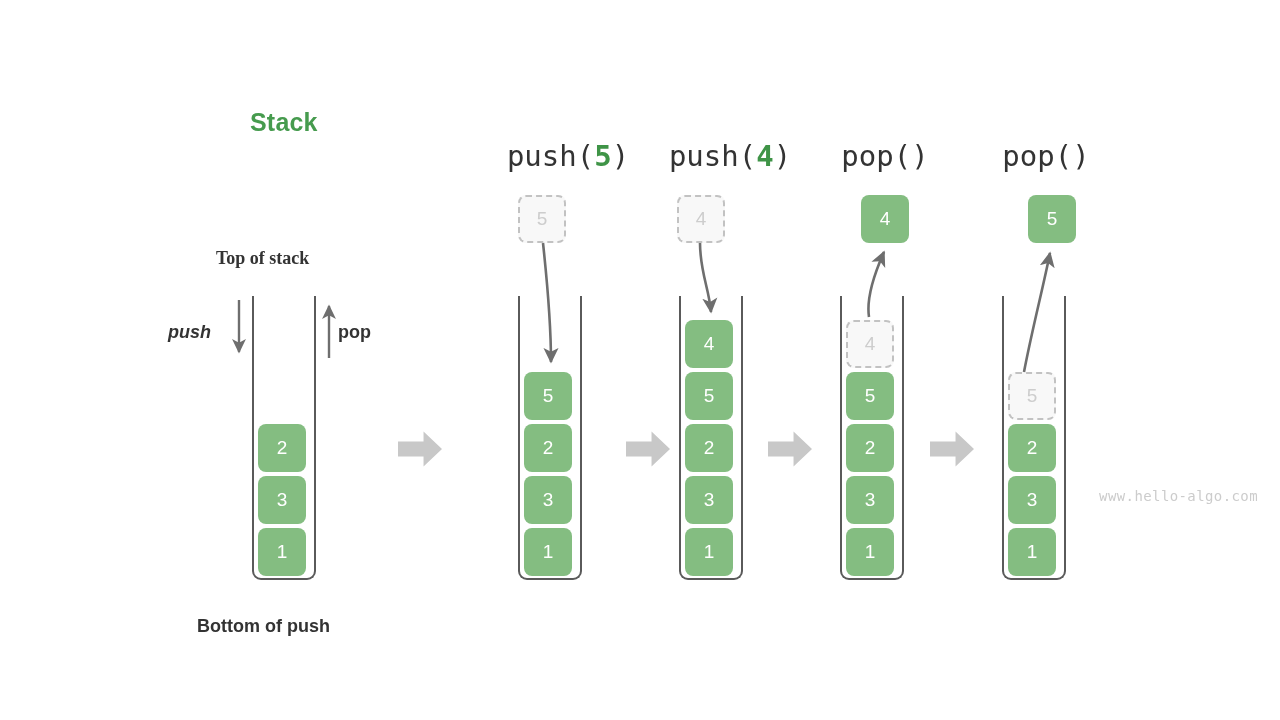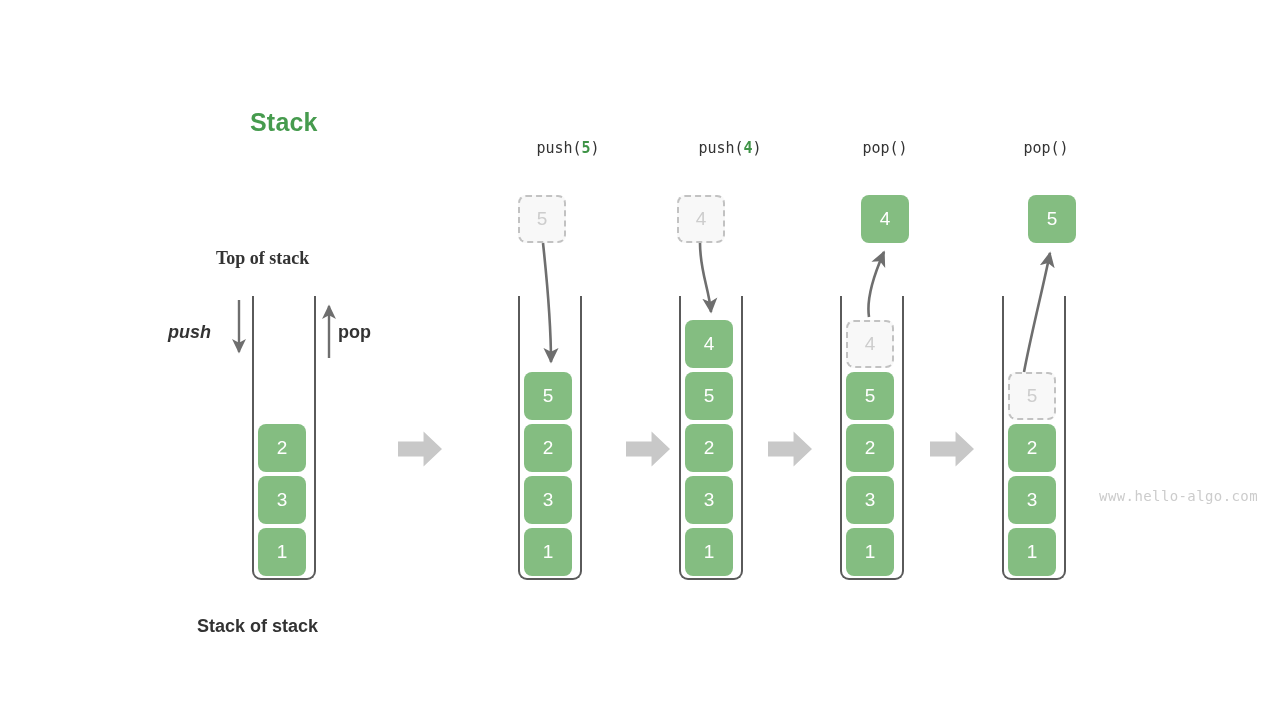--- a/index.html
+++ b/index.html
@@ -48,21 +48,21 @@
   .label-top     { left: 216px; top: 248px; font-family: Liberation Serif, serif; }
   .label-bottom  { left: 197px; top: 616px; }
   .label-push    { left: 168px; top: 322px; font-style: italic; }
   .label-pop     { left: 338px; top: 322px; }
 
   
   .op-header {
     position: absolute;
     top: 139px;
     font-family: "DejaVu Sans Mono", "Liberation Mono", monospace;
-    font-size: 15px;
+    font-size: 29px;
     color: #333333;
     white-space: nowrap;
     text-align: center;
     transform: translateX(-50%);
   }
   .op-header .arg { color: #3f9447; font-weight: bold; }
 
   
   .stack-container {
     position: absolute;
@@ -128,21 +128,21 @@
   }
 </style>
 </head>
 <body>
 
 <div id="canvas">
 
   <div class="stack-title">Stack</div>
 
   <div class="label-bold label-top">Top of stack</div>
-  <div class="label-bold label-bottom">Stack of stack</div>
+  <div class="label-bold label-bottom">Bottom of push</div>
   <div class="label-bold label-push">push</div>
   <div class="label-bold label-pop">pop</div>
 
   <div class="op-header" style="left:568px"><span>push(</span><span class="arg">5</span><span>)</span></div>
   <div class="op-header" style="left:730px"><span>push(</span><span class="arg">4</span><span>)</span></div>
   <div class="op-header" style="left:885px"><span>pop(</span><span class="arg"></span><span>)</span></div>
   <div class="op-header" style="left:1046px"><span>pop(</span><span class="arg"></span><span>)</span></div>
 
   <div class="stack-container" style="left:252px; top:296px;"></div>
   <div class="cell" style="left:258px; top:424px;">2</div>

